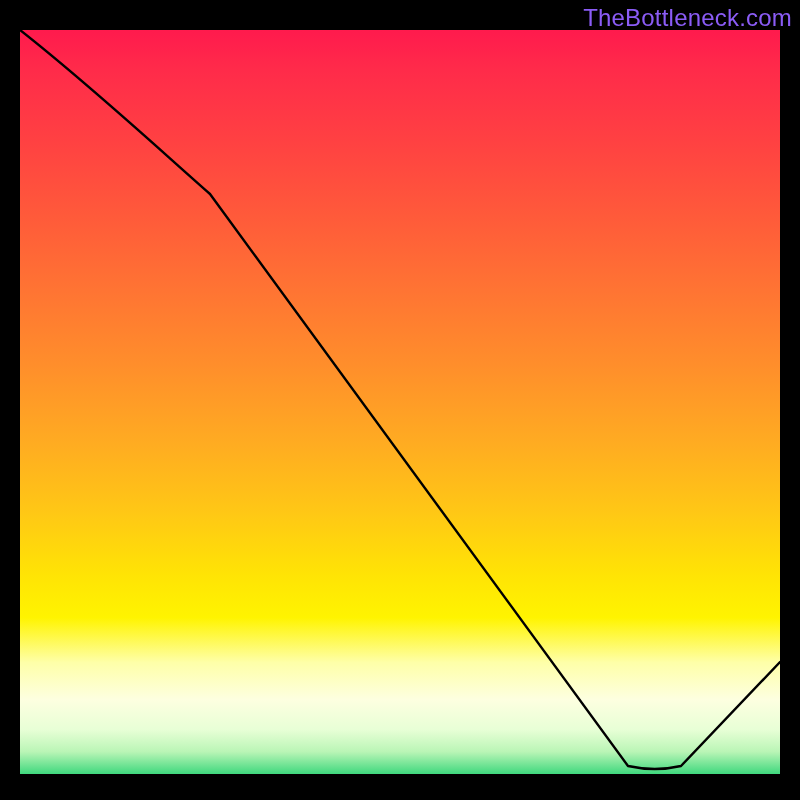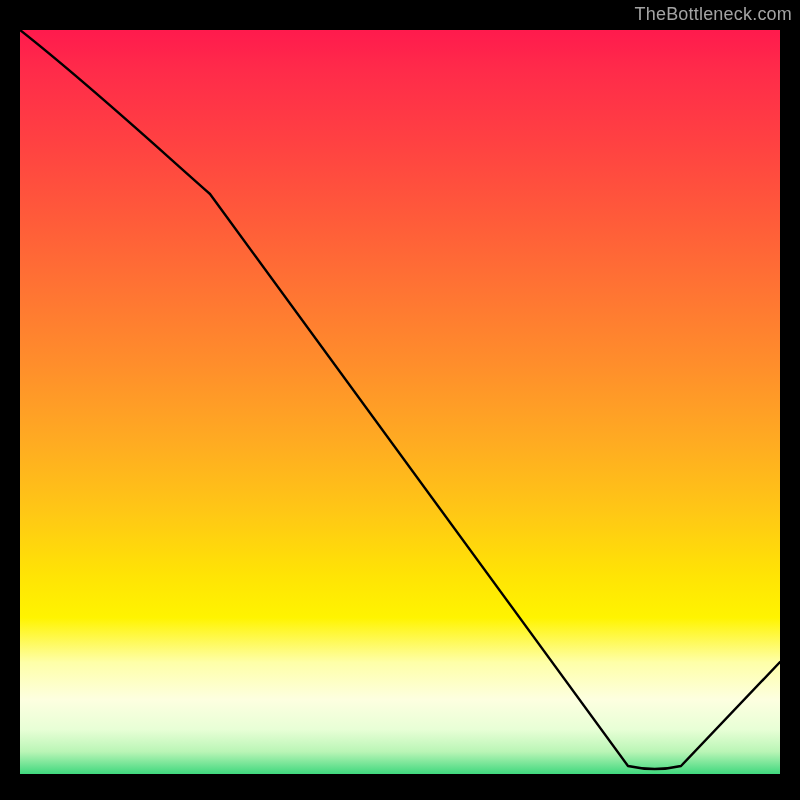--- a/index.html
+++ b/index.html
@@ -8,22 +8,22 @@
     height: 800px;
     background: #000;
     position: relative;
     font-family: Arial, Helvetica, sans-serif;
     overflow: hidden;
   }
   .watermark {
     position: absolute;
     top: 4px;
     right: 8px;
-    color: #a3a3a3;
-    font-size: 18px;
+    color: #8b5cf6;
+    font-size: 24px;
     font-family: Arial, sans-serif;
     letter-spacing: 0.2px;
   }
   .plot-outer {
     position: absolute;
     left: 14px;
     top: 30px;
     width: 772px;
     height: 756px;
     background: #000;

